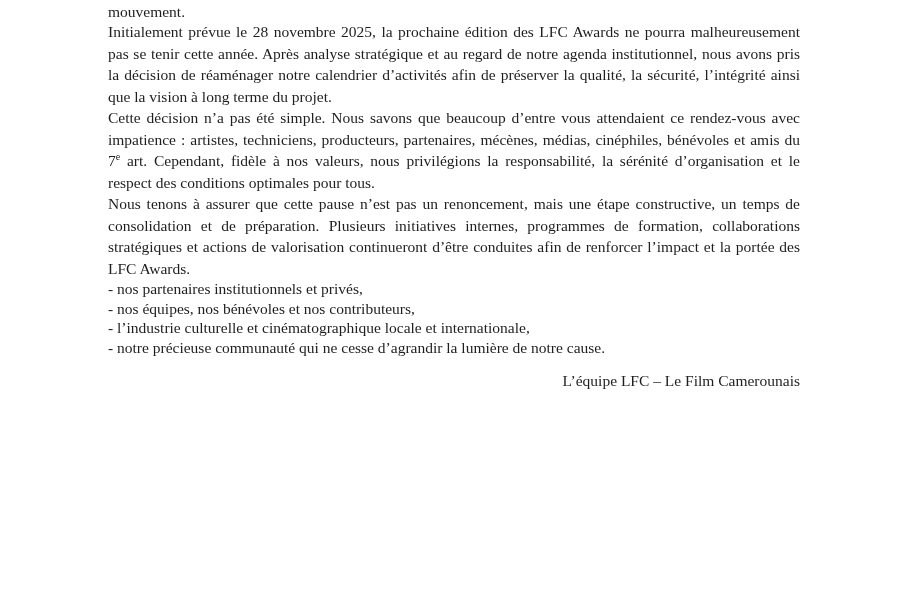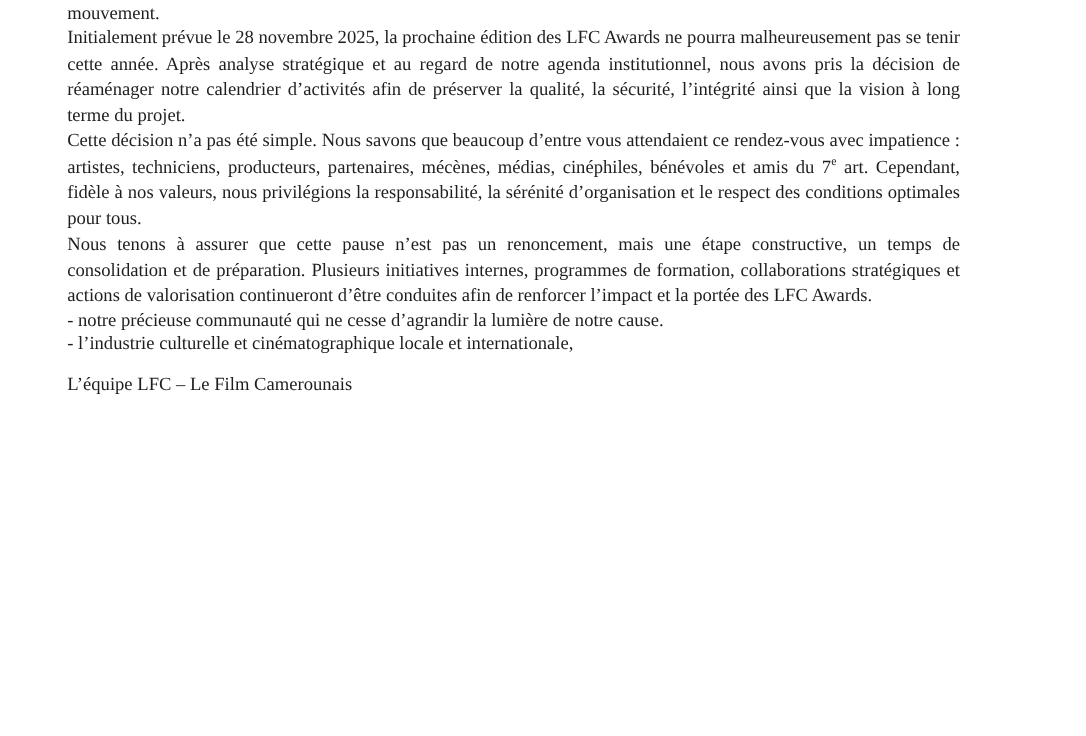--- a/index.html
+++ b/index.html
@@ -9,21 +9,21 @@
   body {
     width: 905px;
     height: 613px;
     background: #ffffff;
     overflow: hidden;
   }
   .page {
     box-sizing: border-box;
     width: 905px;
     height: 613px;
-    padding: 2px 105px 0 56px;
+    padding: 2px 105px 0 108px;
     font-family: "Liberation Serif", serif;
     font-size: 15.5px;
     line-height: 21.5px;
     color: #1e1e1e;
     background: #ffffff;
   }
   .page p { margin: 0; }
   .frag {
     line-height: 19px;
     margin-bottom: 17px;
@@ -36,21 +36,21 @@
     line-height: 19.5px;
     margin-bottom: 13px;
   }
   .closing {
     margin-bottom: 17px;
   }
   .gratitude {
     margin-bottom: 17px;
   }
   .signature {
-    text-align: left;
+    text-align: right;
   }
   sup {
     font-size: 10px;
     line-height: 0;
     vertical-align: super;
   }
 </style>
 </head>
 <body>
 
@@ -59,21 +59,23 @@
   <p class="frag">mouvement.</p>
 
   <p class="body-par">Initialement prévue le 28 novembre 2025, la prochaine édition des LFC Awards ne pourra malheureusement pas se tenir cette année. Après analyse stratégique et au regard de notre agenda institutionnel, nous avons pris la décision de réaménager notre calendrier d’activités afin de préserver la qualité, la sécurité, l’intégrité ainsi que la vision à long terme du projet.</p>
 
   <p class="body-par"><span>Cette décision n’a pas été simple. Nous savons que beaucoup d’entre vous attendaient ce rendez-vous avec impatience : artistes, techniciens, producteurs, partenaires, mécènes, médias, cinéphiles, bénévoles et amis du 7</span><sup>e</sup><span> art. Cependant, fidèle à nos valeurs, nous privilégions la responsabilité, la sérénité d’organisation et le respect des conditions optimales pour tous.</span></p>
 
   <p class="body-par">Nous tenons à assurer que cette pause n’est pas un renoncement, mais une étape constructive, un temps de consolidation et de préparation. Plusieurs initiatives internes, programmes de formation, collaborations stratégiques et actions de valorisation continueront d’être conduites afin de renforcer l’impact et la portée des LFC Awards.</p>
 
 
   <div class="thanks">
+    <div>- nos partenaires institutionnels et privés,</div>
+    <div>- nos équipes, nos bénévoles et nos contributeurs,</div>
+    <div>- l’industrie culturelle et cinématographique locale et internationale,</div>
     <div>- notre précieuse communauté qui ne cesse d’agrandir la lumière de notre cause.</div>
-    <div>- l’industrie culturelle et cinématographique locale et internationale,</div>
   </div>
 
 
 
   <p class="signature">L’équipe LFC – Le Film Camerounais</p>
 
 </div>
 
 </body></html>

